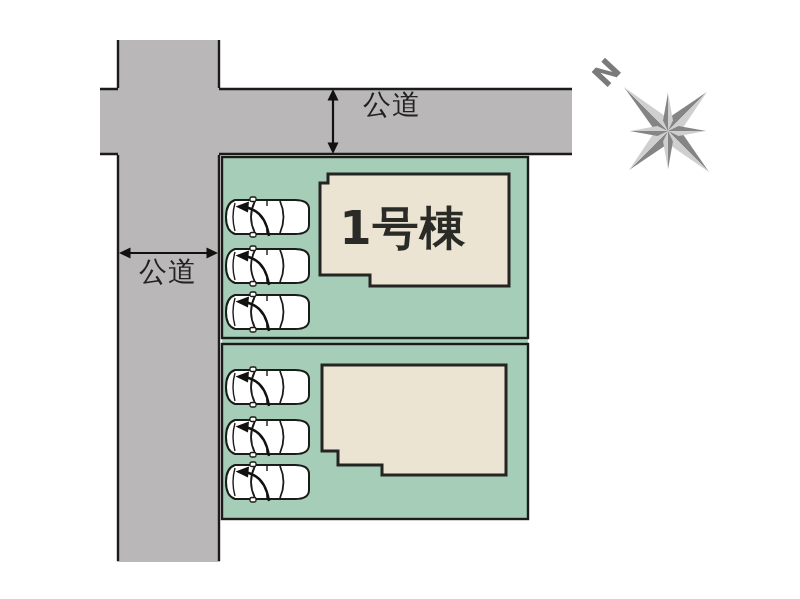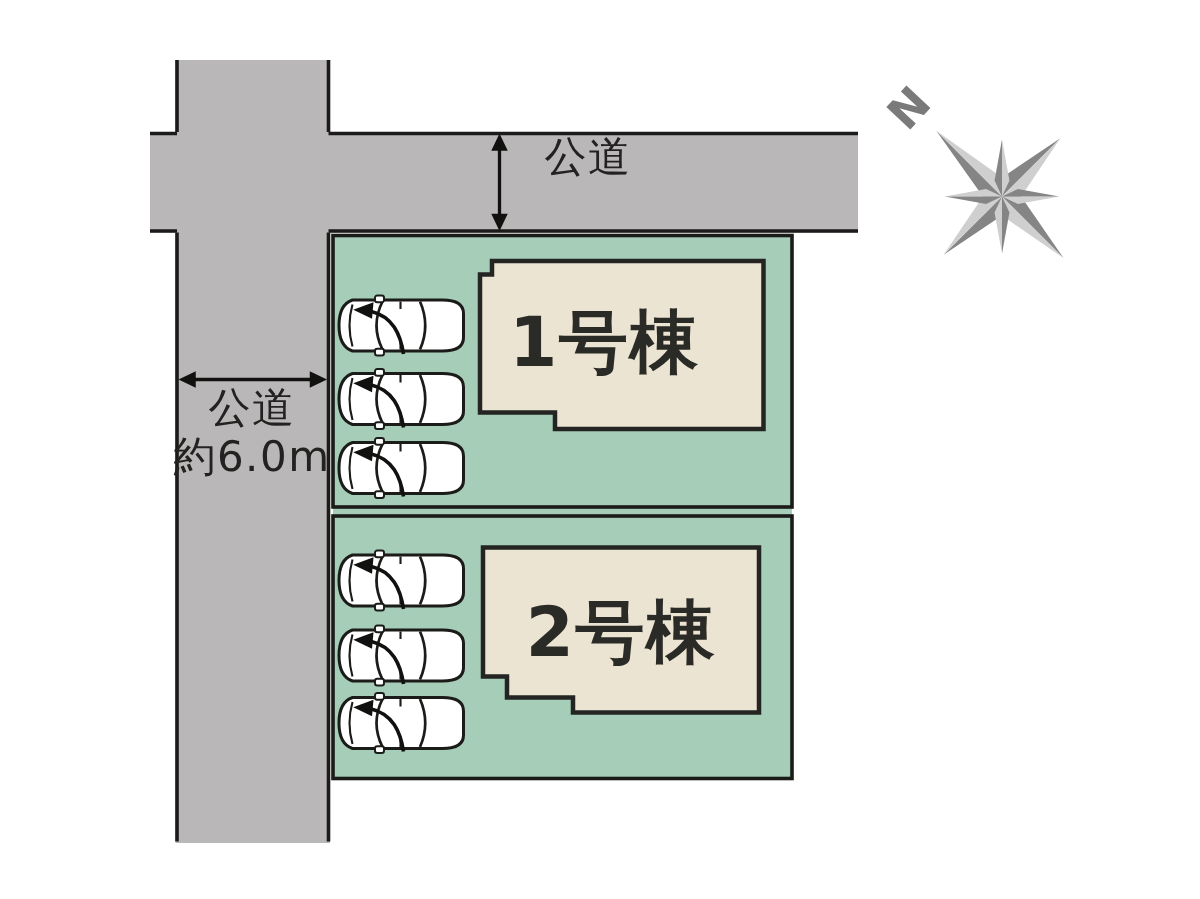--- a/index.html
+++ b/index.html
@@ -86,21 +86,19 @@
       <polygon points="-27,-27 -4,-11 0,0" fill="#cfcfcf"></polygon>
       <polygon points="-27,-27 -11,-4 0,0" fill="#858585"></polygon>
     </g>
   </svg>
 
   <div class="label road-label" style="left:334px;top:88px;width:116px;">
     <span>公道</span>
   </div>
   <div class="label road-label" style="left:106px;top:255px;width:124px;">
     <span>公道</span>
-    <span>約6.0m</span>
   </div>
 
   <div class="label bldg-label" style="left:308px;top:201px;width:190px;">1号棟</div>
-  <div class="label bldg-label" style="left:320px;top:394px;width:188px;">2号棟</div>
 
   <div class="label north-label" style="left:587px;top:56px;">N</div>
 
 </div>
 
 </body></html>

